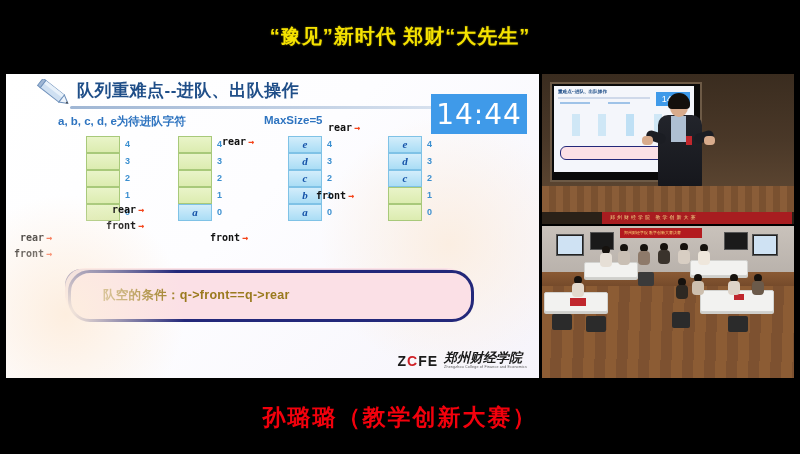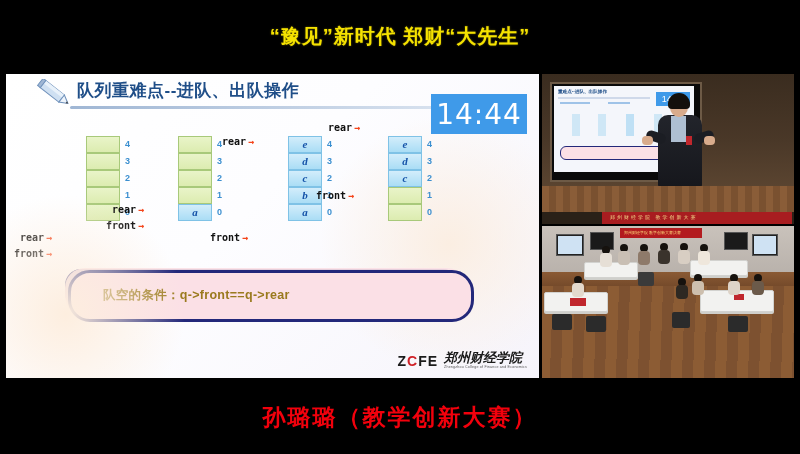--- a/index.html
+++ b/index.html
@@ -144,20 +144,24 @@
           <rect x="4" y="10" width="24" height="3.6" fill="#e8f1fa" stroke="none"></rect>
           <polygon points="28,10 36,14.5 28,19" fill="#eef4fb" stroke="#6f91bb" stroke-width="1"></polygon>
           <polygon points="34,13.3 36,14.5 34,15.8" fill="#3a3a3a"></polygon>
           <rect x="1" y="10" width="3.5" height="9" fill="#9fb6d4" stroke="#6f91bb" stroke-width="1"></rect>
         </g>
       </svg>
       <div class="slide-title">队列重难点--进队、出队操作</div>
       <div class="rule"></div>
     </div>
 
+    <div class="subline">
+      <div class="sub-a">a, b, c, d, e为待进队字符</div>
+      <div class="sub-b">MaxSize=5</div>
+    </div>
 
     <div class="timer">14:44</div>
 
     <div class="qwrap" id="qwrap">
         <div class="queue" style="left: 80px; top: 0px;">
           <div class="cell">
             <span class="ch"></span>
             <span class="ix">4</span>
           </div>
           <div class="cell">

